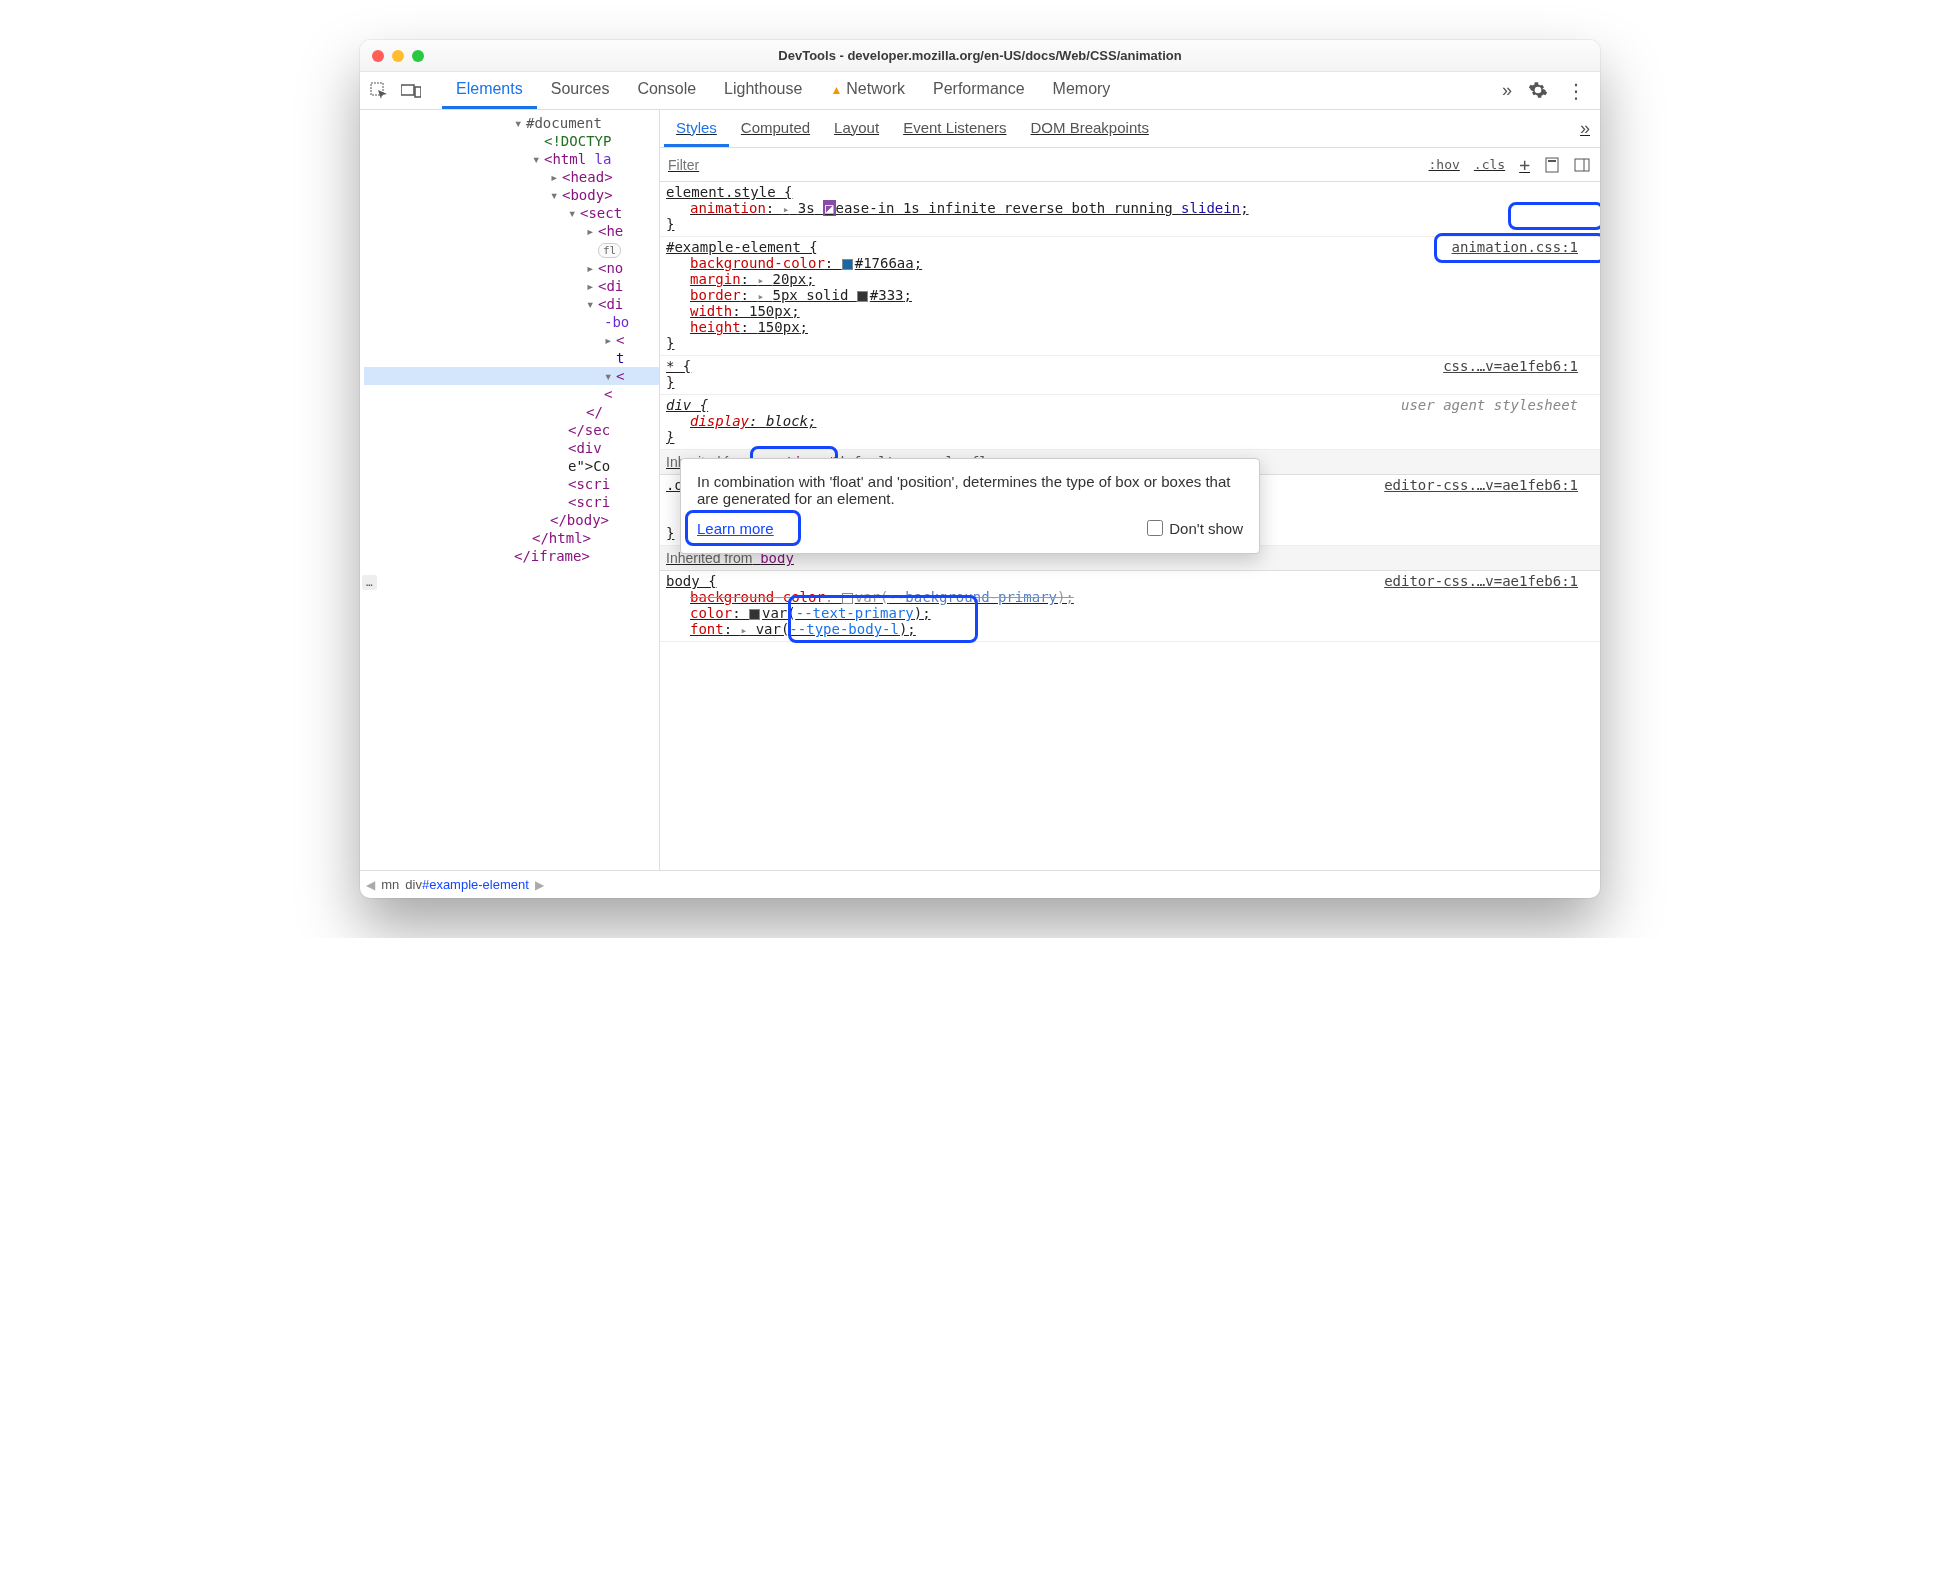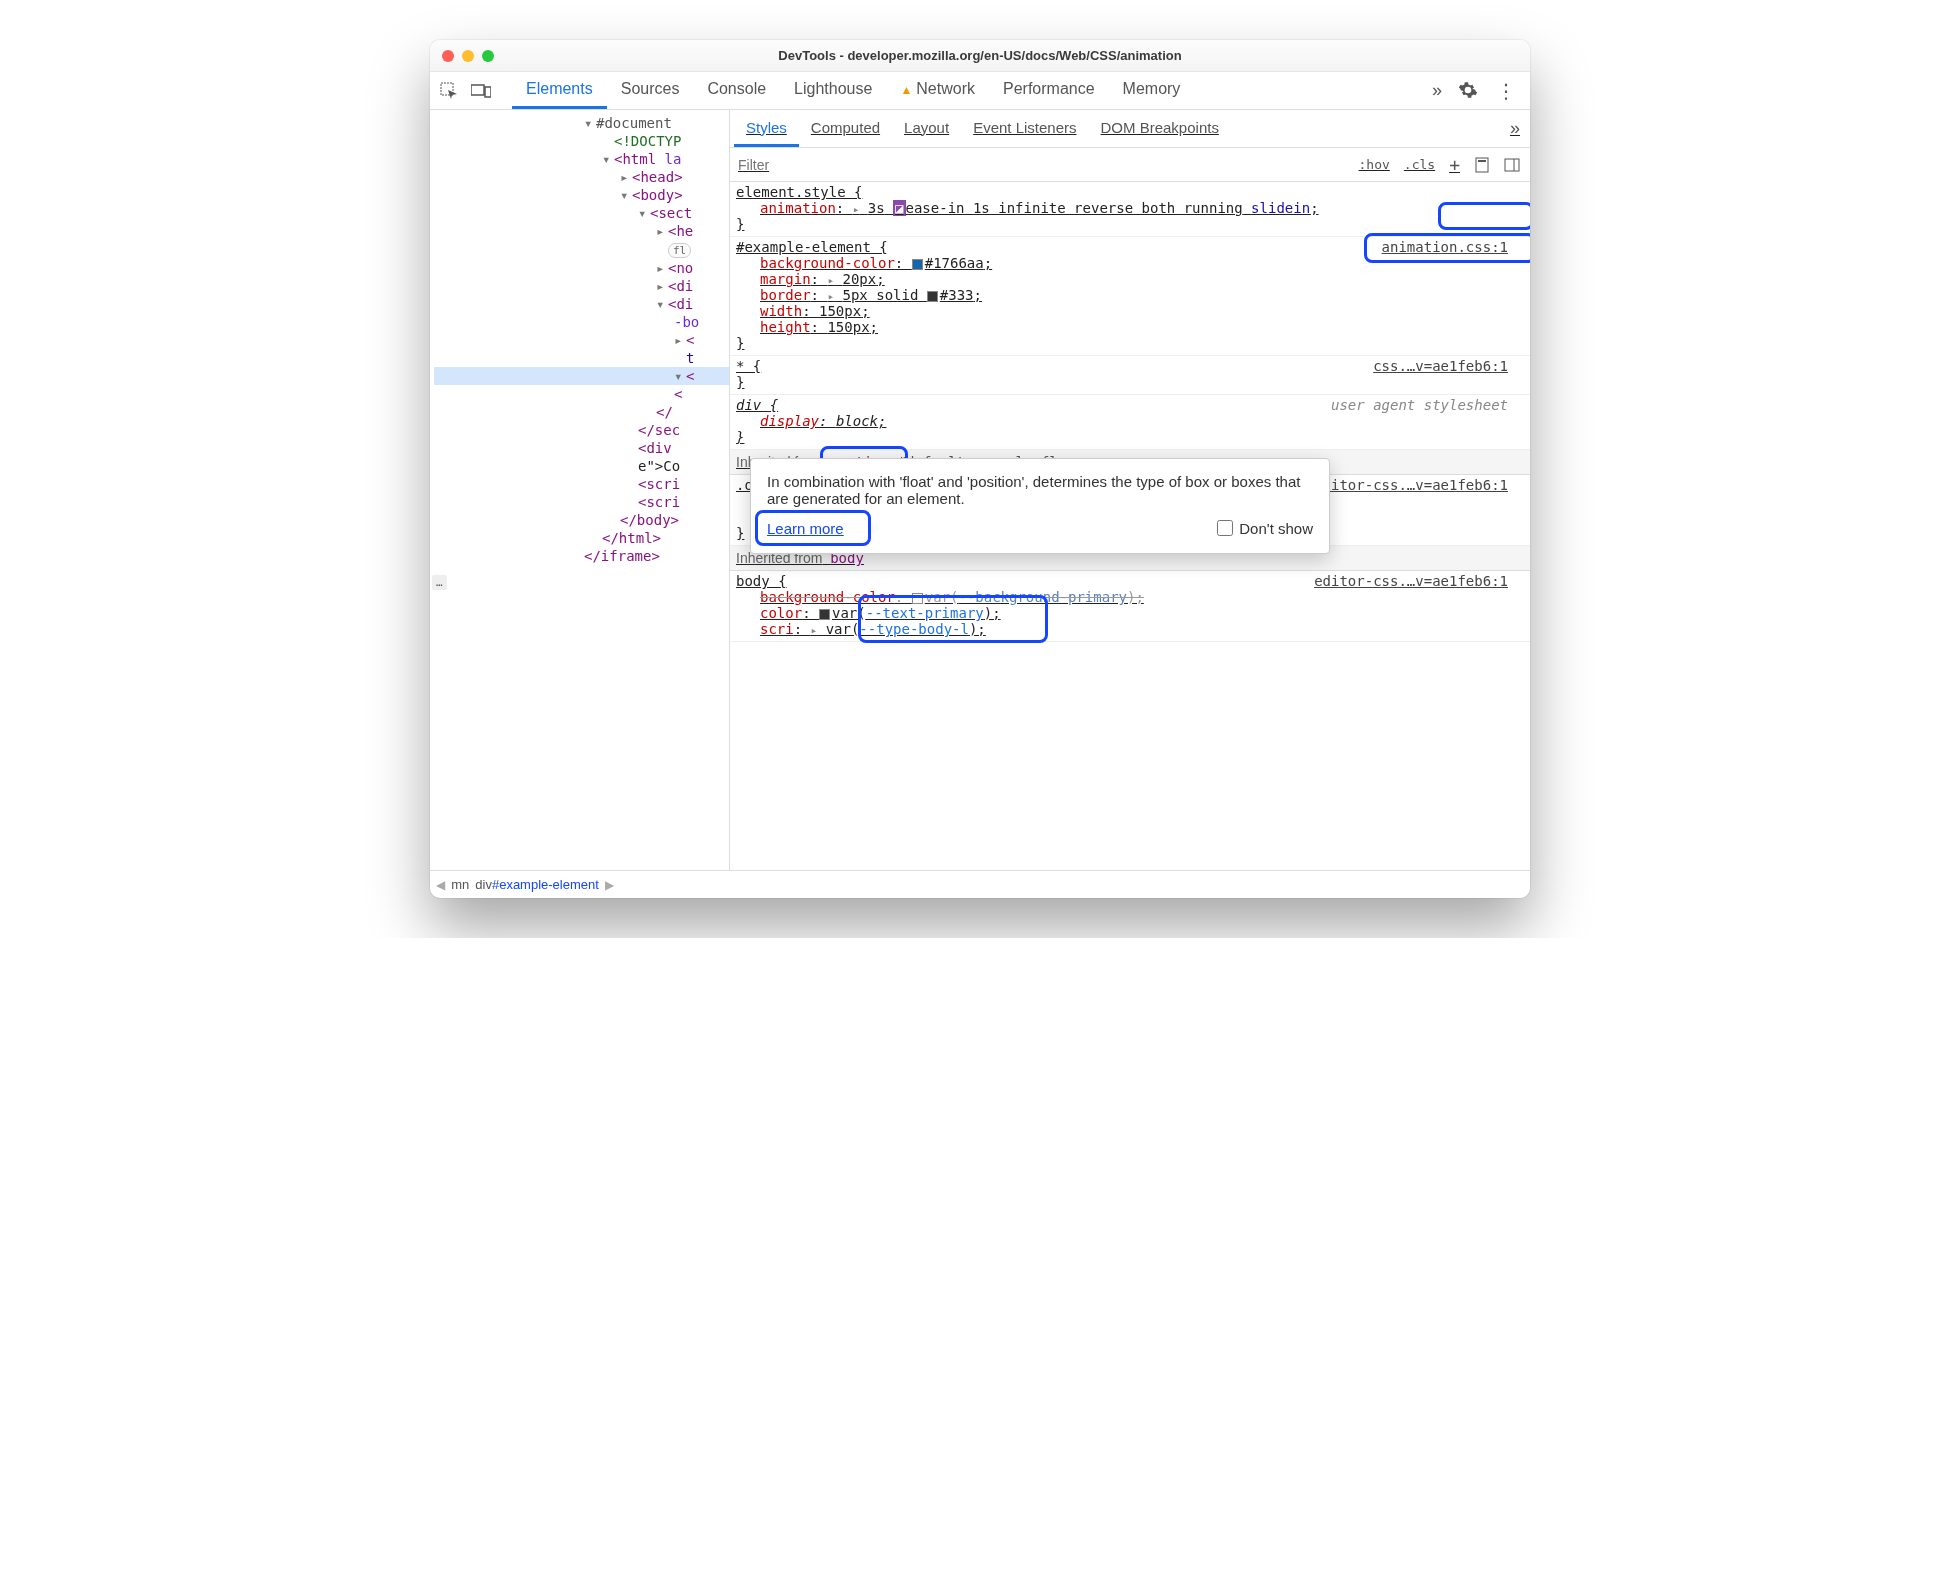--- a/index.html
+++ b/index.html
@@ -6,21 +6,21 @@
   body {
     margin: 0;
     font-family: -apple-system, BlinkMacSystemFont, "Segoe UI", Helvetica, Arial, sans-serif;
     background: #fff;
     display: flex;
     justify-content: center;
     align-items: flex-start;
     padding: 40px;
   }
   .win {
-    width: 1100px;
+    width: 1240px;
     background: #fff;
     border-radius: 10px;
     box-shadow: 0 30px 60px rgba(0,0,0,0.35), 0 0 0 1px rgba(0,0,0,0.05);
     overflow: hidden;
     font-size: 14px;
   }
   .titlebar {
     height: 32px;
     background: linear-gradient(#fcfcfc, #f4f4f4);
     border-bottom: 1px solid #e5e5e5;
@@ -332,21 +332,21 @@
         <div class="inh">
           <span>Inherited from</span>&nbsp;
           <span class="tagref">body</span>
         </div>
         <div class="rule" style="position:relative">
           <div class="src">editor-css.…v=ae1feb6:1</div>
           <div>body {</div>
           <div style="padding-left:24px">
             <div class="strike"><span class="prop">background-color</span>: <span class="swatch" style="background:#fff"></span>var(<span style="color:#5a7fbf">--background-primary</span>);</div>
             <div><span class="prop">color</span>: <span class="swatch" style="background:#333"></span>var(<span style="color:#1a73e8">--text-primary</span>);</div>
-            <div><span class="prop">scri</span>: <span class="triangle">▸</span> var(<span style="color:#1a73e8">--type-body-l</span>);</div>
+            <div><span class="prop">font</span>: <span class="triangle">▸</span> var(<span style="color:#1a73e8">--type-body-l</span>);</div>
           </div>
           <div class="highlight-ring" style="bottom:-2px;left:128px;width:190px;height:48px"></div>
         </div>
       </div>
     </div>
 
     <div class="tooltip">
       <div>In combination with 'float' and 'position', determines the type of box or boxes that are generated for an element.</div>
       <div class="row2">
         <span style="position:relative">

